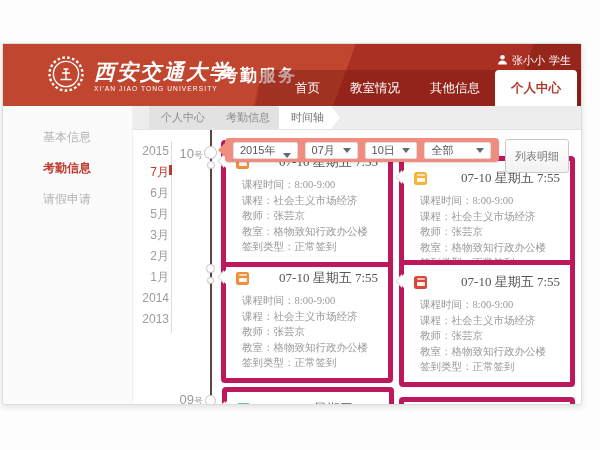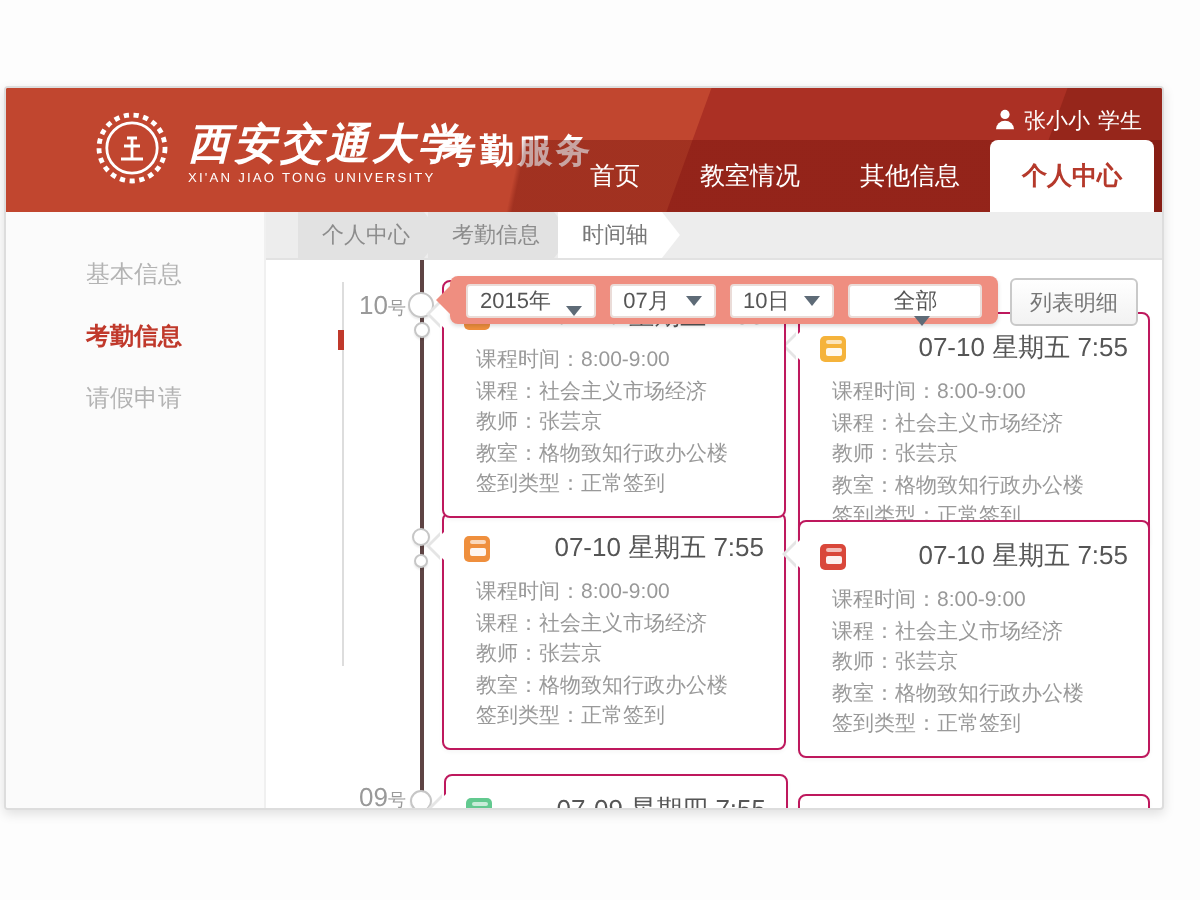--- a/index.html
+++ b/index.html
@@ -56,22 +56,22 @@
   .day-marker .num { font-size:13px; }
   .day-marker .suf { font-size:9px; }
   #day1 { left:152px; top:100px; }
   #day2 { left:152px; top:346px; }
 
   .t-line { position:absolute; left:207px; top:86px; bottom:0; width:2px; background:#5e4444; }
   .t-node { position:absolute; background:#fff; border:1px solid #c6c6c6; border-radius:50%;
             box-shadow:0 1px 1px rgba(0,0,0,.08); cursor:pointer; }
 
   
-  .card { position:absolute; width:172px; background:#fff; border:1px solid #be185d;
-          border-radius:4px; padding:8px 10px 7px 10px; box-shadow:0 1px 2px rgba(0,0,0,.04); }
+  .card { position:absolute; width:172px; background:#fff; border:5px solid #be185d;
+          border-radius:4px; padding:8px 10px 7px 10px; box-shadow:0 1px 2px rgba(0,0,0,.04);font-family:Liberation Serif, serif; }
   .card::before { content:''; position:absolute; left:-7px; top:9px; width:0; height:0;
                   border-top:7px solid transparent; border-bottom:7px solid transparent;
                   border-right:7px solid #fff; filter:drop-shadow(-1.5px 0 0 #e5e5e5); }
   .card-head { display:flex; align-items:center; gap:6px; margin-bottom:6px;justify-content:space-between; }
   .card-icon { position:relative; width:13px; height:13px; border-radius:2.5px; flex:0 0 13px; }
   .card-icon::before { content:''; position:absolute; left:2.5px; right:2.5px; top:2.5px; height:2px;
                        background:rgba(255,255,255,.65); border-radius:1px; }
   .card-icon::after { content:''; position:absolute; left:2.5px; right:2.5px; top:6px; bottom:2.5px;
                       background:rgba(255,255,255,.92); border-radius:1px; }
   .card-title { font-size:13px; color:#555; }
@@ -88,23 +88,23 @@
                border-radius:4px; display:flex; align-items:center; gap:7px; padding:0 8px; z-index:10;
                box-shadow:0 1px 2px rgba(0,0,0,.15); }
   .filterbar::before { content:''; position:absolute; left:-7px; top:5px; width:0; height:0;
                        border-top:7px solid transparent; border-bottom:7px solid transparent;
                        border-right:7px solid #ef8e80; }
   .f-select { height:17px; background:#fff; border:1px solid #eadcd8; border-radius:2px;
               display:flex; align-items:center; justify-content:space-between; padding:0 6px;
               font-size:11px; color:#555; cursor:pointer; }
   .f-select .caret { width:0; height:0; border-left:4px solid transparent; border-right:4px solid transparent;
                      border-top:5px solid #5e6b77; margin-left:6px; }
-  #f-year { width:66px;align-items:flex-end; } #f-month { width:54px; } #f-day { width:54px; } #f-type { width:68px;flex-direction:column; }
-
-  .list-btn { position:absolute; left:502px; top:95px; width:64px; height:24px; z-index:10;
+  #f-year { width:66px;align-items:flex-end; } #f-month { width:54px; } #f-day { width:54px; } #f-type { width:68px; }
+
+  .list-btn { position:absolute; left:502px; top:95px; width:64px; height:34px; z-index:10;
               background:linear-gradient(#ffffff,#f2f2f2); border:1px solid #c9c9c9; border-radius:3px;
               font-size:11px; color:#777; display:flex; align-items:center; justify-content:center;
               cursor:pointer; font-family:inherit; }
 </style>
 </head>
 <body>
 
 <div class="window">
 
   <div class="banner">
@@ -150,20 +150,31 @@
     <div class="side-item active">考勤信息</div>
     <div class="side-item">请假申请</div>
   </div>
 
   <div class="crumbbar">
     <div class="crumb">个人中心</div>
     <div class="crumb">考勤信息</div>
     <div class="crumb active">时间轴</div>
   </div>
 
+  <div class="months">
+    <div>2015</div>
+    <div class="active">7月</div>
+    <div>6月</div>
+    <div>5月</div>
+    <div>3月</div>
+    <div>2月</div>
+    <div>1月</div>
+    <div>2014</div>
+    <div>2013</div>
+  </div>
   <div class="rail-divider"></div>
   <div class="rail-tick"></div>
 
   <div class="day-marker" id="day1">
     <span class="num">10</span><span class="suf">号</span>
   </div>
   <div class="day-marker" id="day2">
     <span class="num">09</span><span class="suf">号</span>
   </div>
 

